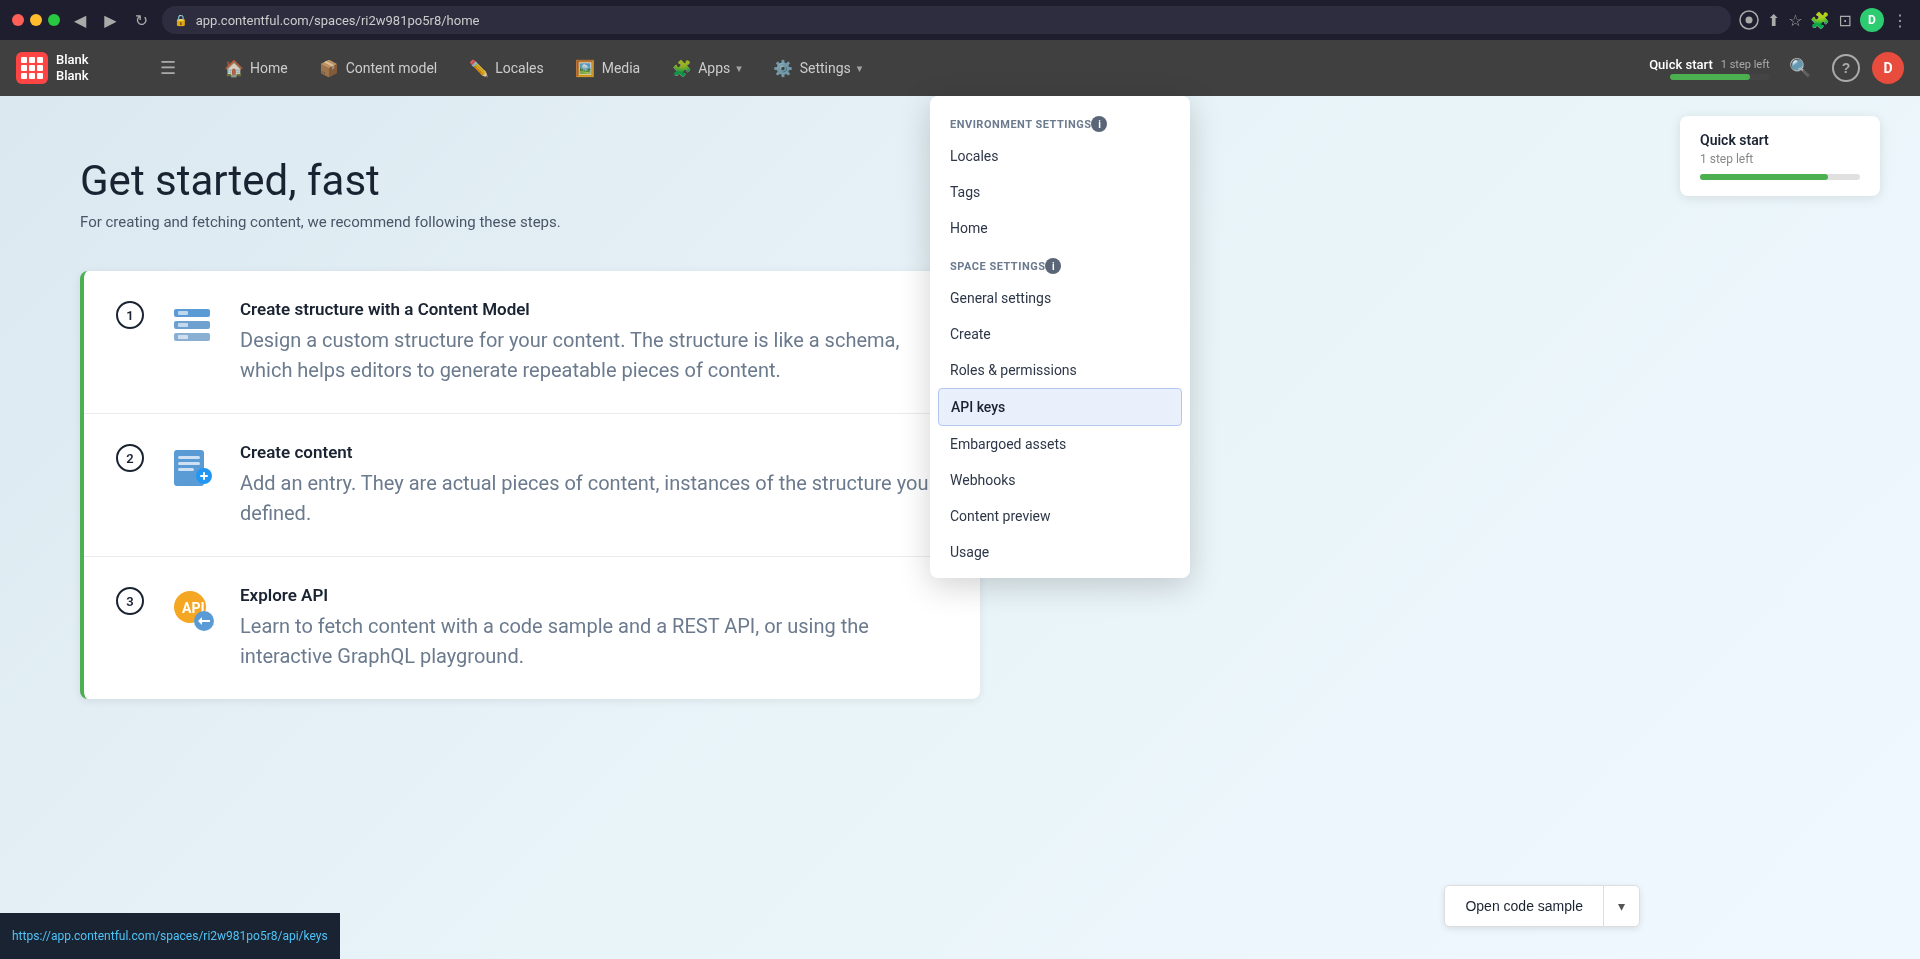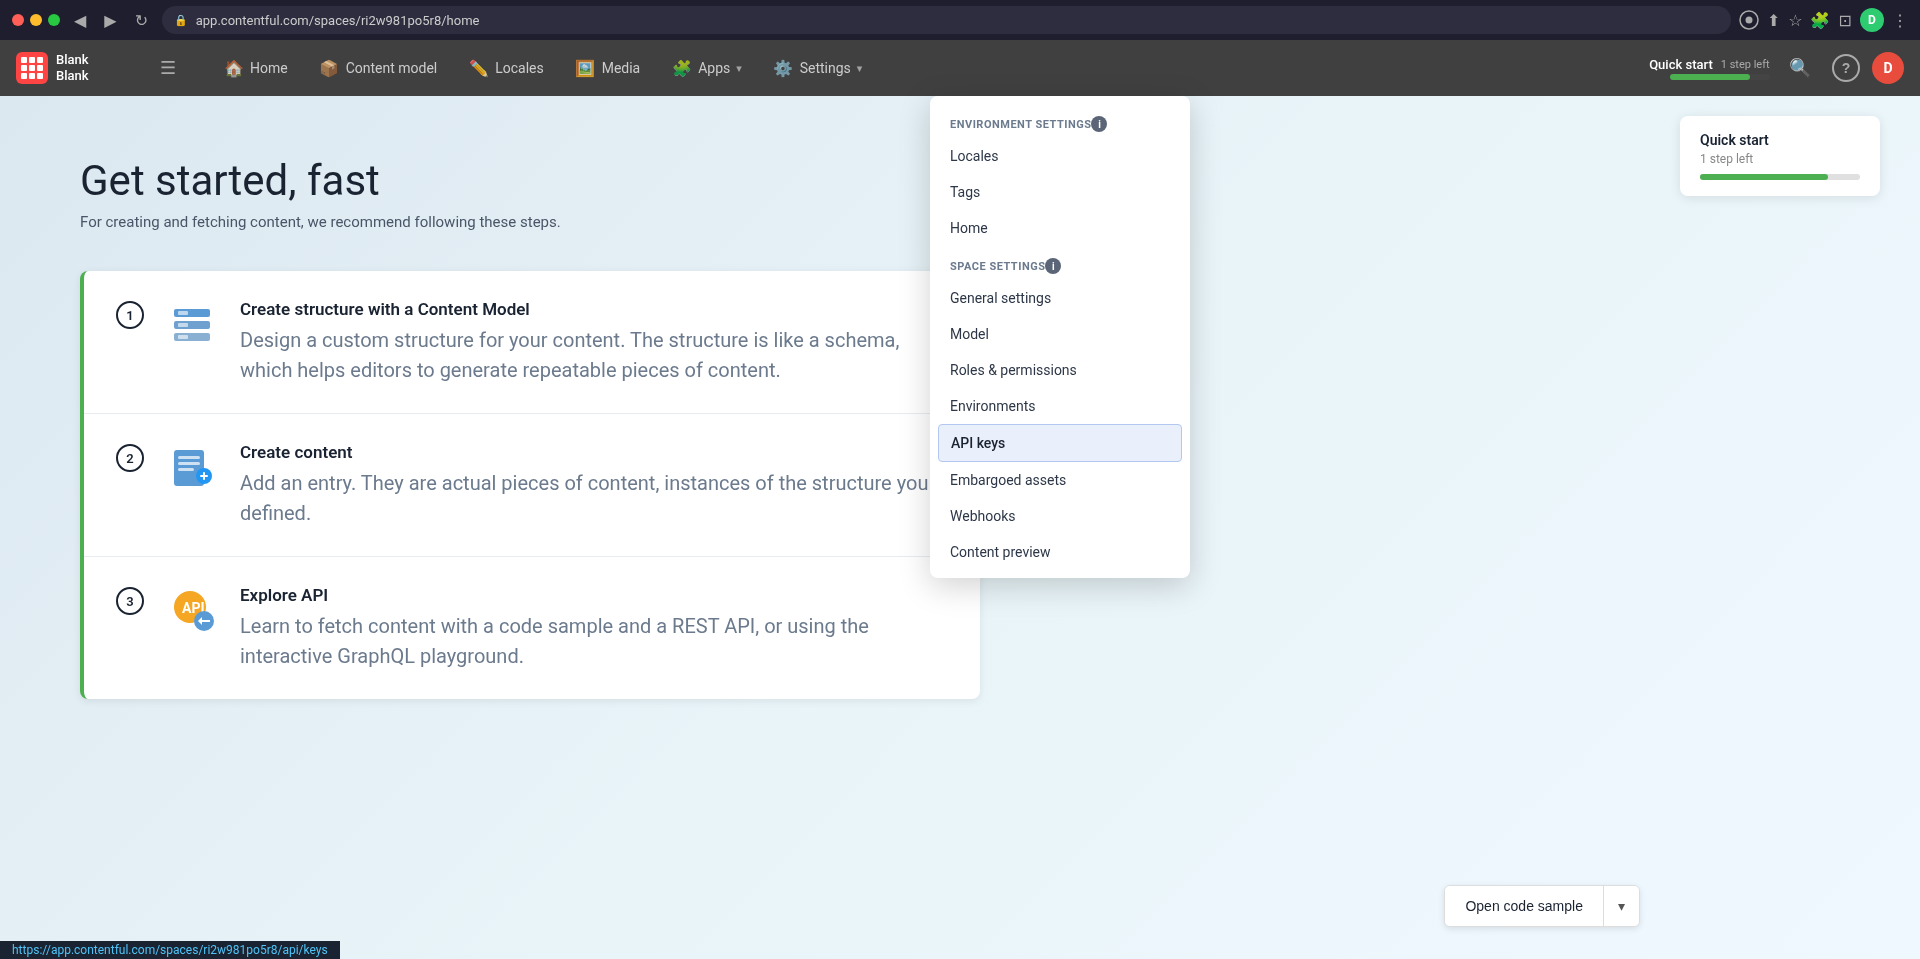--- a/index.html
+++ b/index.html
@@ -247,21 +247,21 @@
     }
 
     
     .status-bar {
       position: fixed;
       bottom: 0;
       left: 0;
       background: #1a2332;
       color: #4fc3f7;
       font-size: 12px;
-      padding: 2px 12px;
+      padding: 16px 12px;
       z-index: 2000;
     }
   </style>
 </head>
 <body>
 
 <div class="browser-chrome">
   <div class="browser-dots">
     <div class="browser-dot dot-red"></div>
     <div class="browser-dot dot-yellow"></div>
@@ -437,24 +437,24 @@
   </div>
   <div class="dropdown-item">Locales</div>
   <div class="dropdown-item">Tags</div>
   <div class="dropdown-item">Home</div>
 
   <div class="dropdown-section-header">
     <span class="dropdown-section-label">SPACE SETTINGS</span>
     <span class="info-icon">i</span>
   </div>
   <div class="dropdown-item">General settings</div>
-  <div class="dropdown-item">Model</div>
+  <div class="dropdown-item">Create</div>
   <div class="dropdown-item">Roles &amp; permissions</div>
-  <div class="dropdown-item">Environments</div>
   <div class="dropdown-item active">API keys</div>
   <div class="dropdown-item">Embargoed assets</div>
   <div class="dropdown-item">Webhooks</div>
   <div class="dropdown-item">Content preview</div>
+  <div class="dropdown-item">Usage</div>
 </div>
 
 <div class="status-bar">
   <span>https://app.contentful.com/spaces/ri2w981po5r8/api/keys</span>
 </div>
 
 </body></html>

